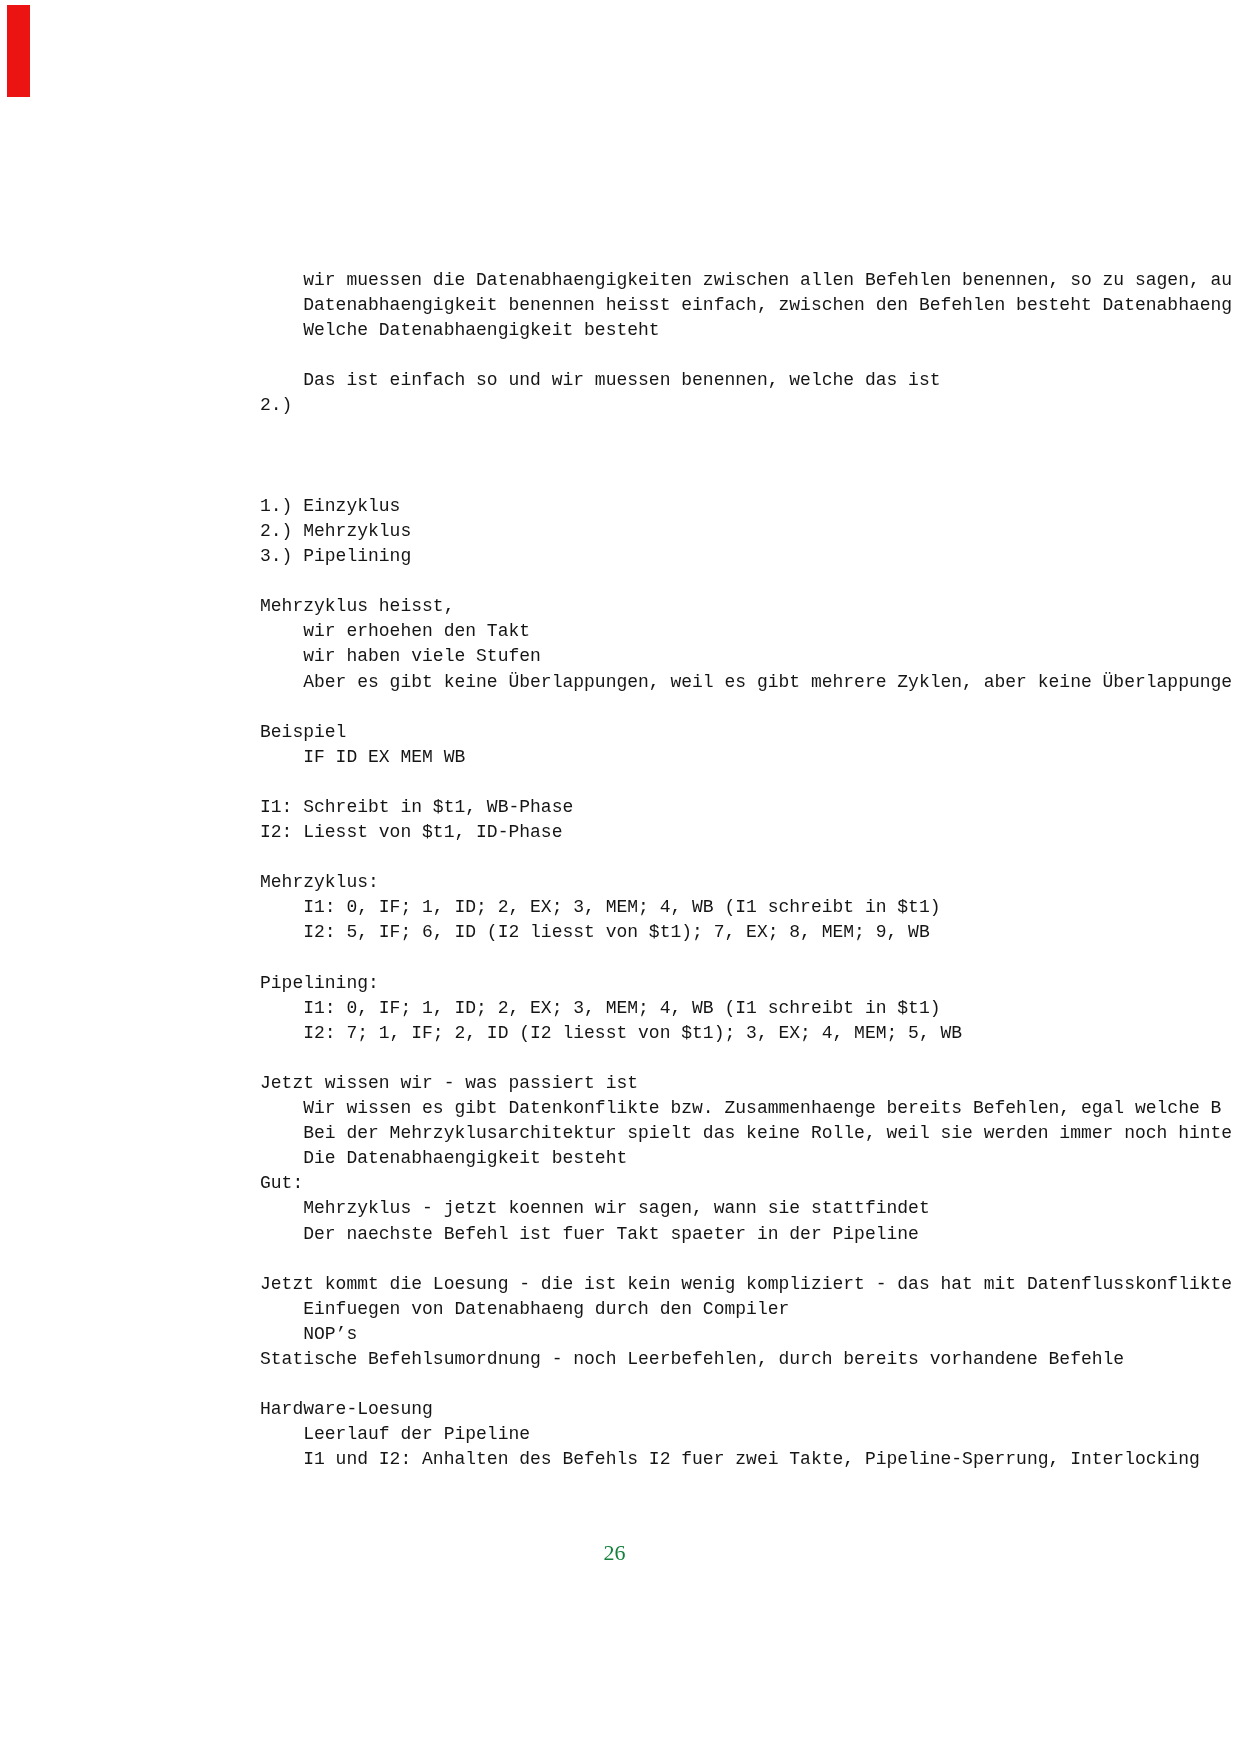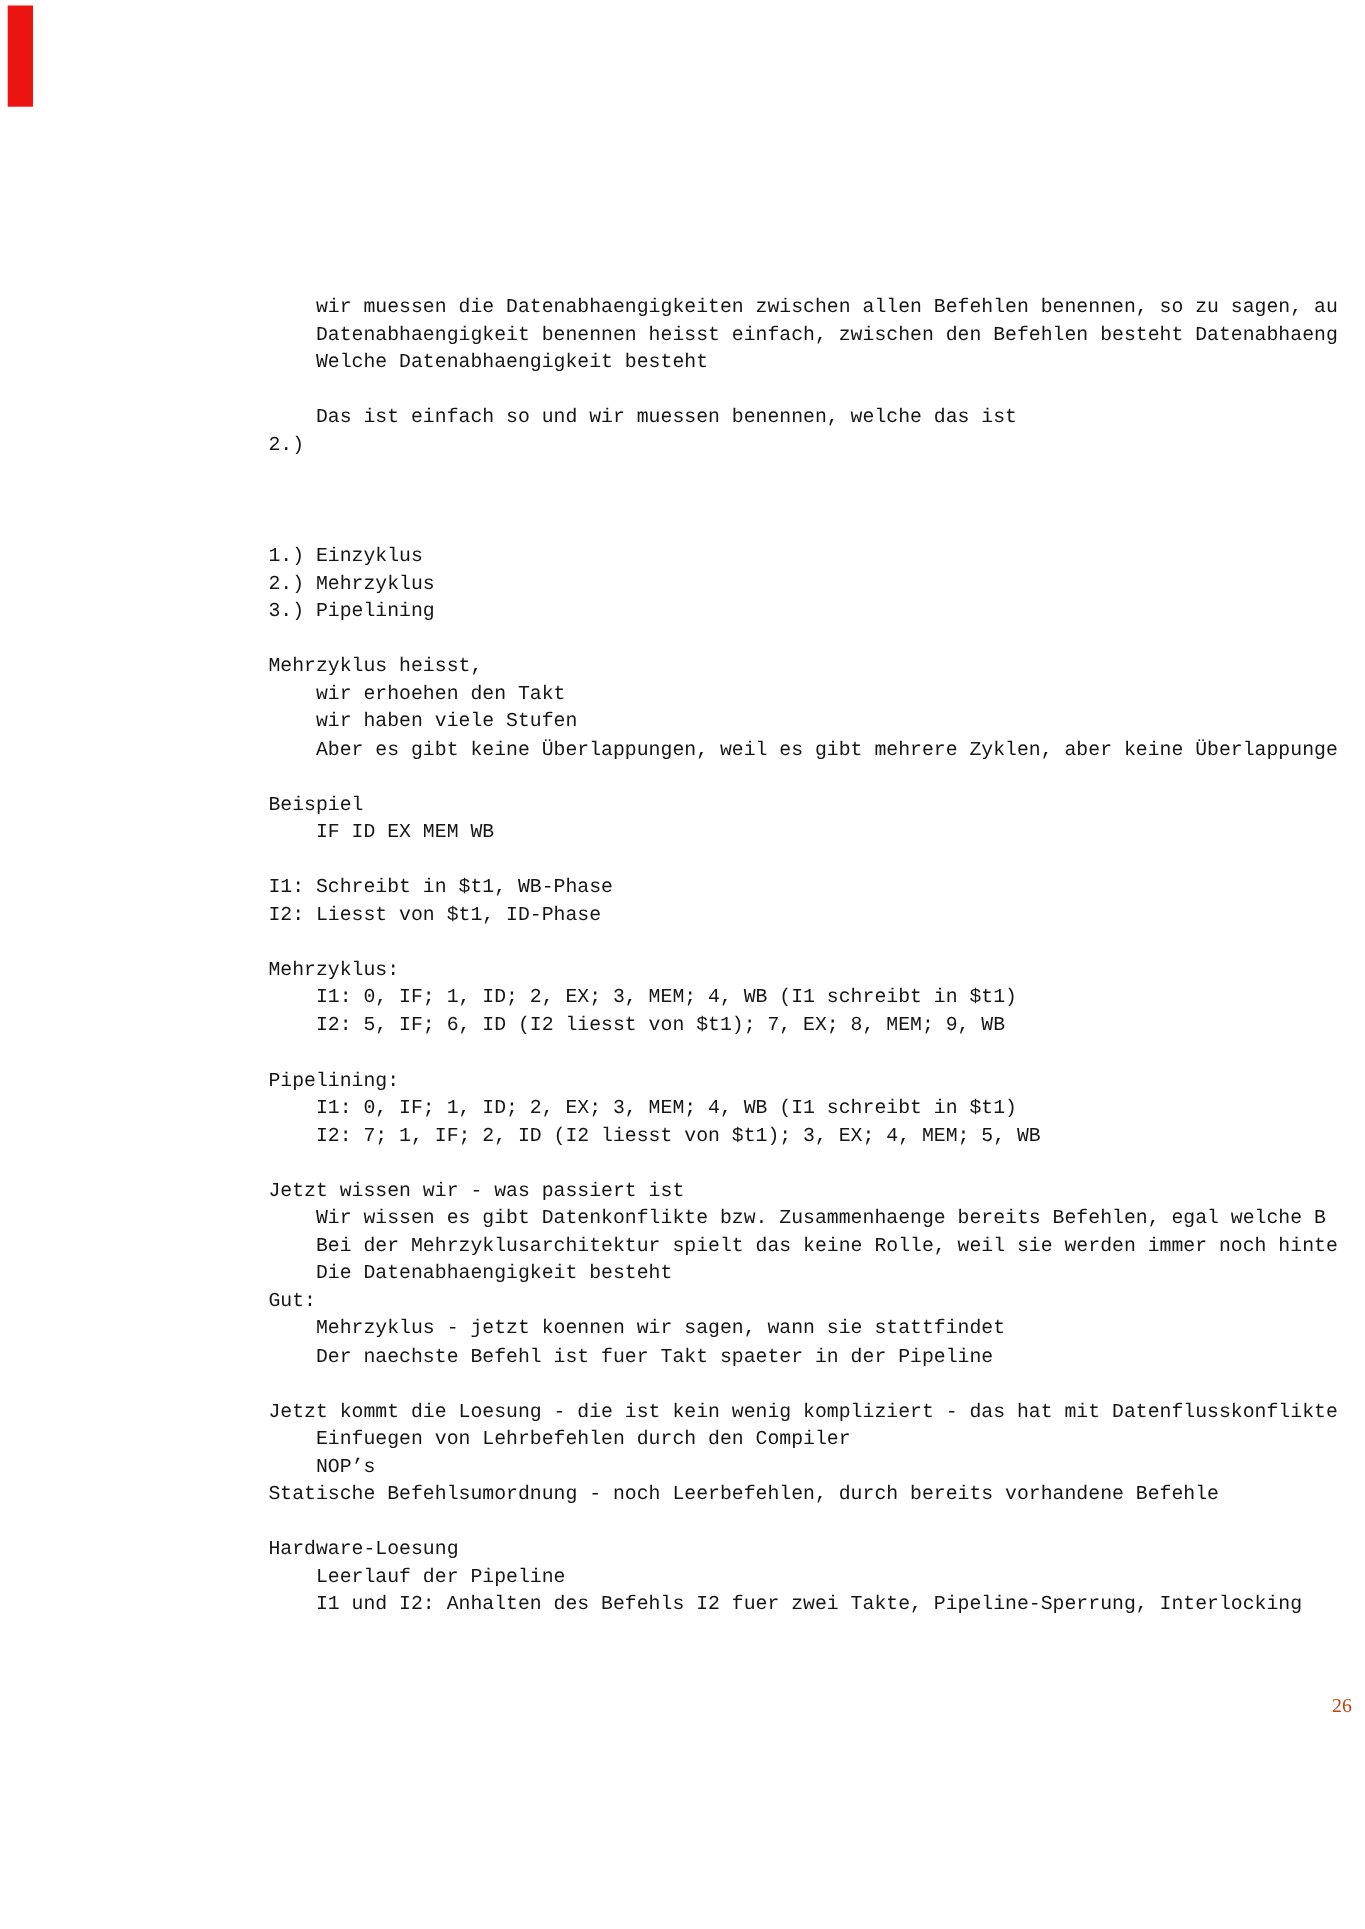--- a/index.html
+++ b/index.html
@@ -17,41 +17,41 @@
   }
   .marker-bar {
     position: absolute;
     left: 7px;
     top: 5px;
     width: 23px;
     height: 92px;
   }
   .doc-body {
     position: absolute;
-    left: 244px;
+    left: 260px;
     top: 268px;
     width: 981px;
     color: #151515;
     font-size: 18px;
     line-height: 25.1px;
   }
   .ln {
     height: 25.1px;
     white-space: pre;
     overflow: visible;
   }
   .page-number {
     position: absolute;
     left: 0;
     top: 1540px;
     width: 1229px;
-    text-align: right;
+    text-align: center;
     font-family: "Liberation Serif", "DejaVu Serif", serif;
-    font-size: 18px;
-    color: #c2410c;
+    font-size: 22px;
+    color: #15803d;
   }
 </style>
 </head>
 <body>
 
 <div class="page">
 
   <div class="marker-bar" style="background-color: rgb(236, 19, 19);"></div>
 
   <div class="doc-body">
@@ -89,21 +89,21 @@
     <div class="ln"></div>
     <div class="ln">Jetzt wissen wir - was passiert ist</div>
     <div class="ln">    Wir wissen es gibt Datenkonflikte bzw. Zusammenhaenge bereits Befehlen, egal welche B</div>
     <div class="ln">    Bei der Mehrzyklusarchitektur spielt das keine Rolle, weil sie werden immer noch hinte</div>
     <div class="ln">    Die Datenabhaengigkeit besteht</div>
     <div class="ln">Gut:</div>
     <div class="ln">    Mehrzyklus - jetzt koennen wir sagen, wann sie stattfindet</div>
     <div class="ln">    Der naechste Befehl ist fuer Takt spaeter in der Pipeline</div>
     <div class="ln"></div>
     <div class="ln">Jetzt kommt die Loesung - die ist kein wenig kompliziert - das hat mit Datenflusskonflikte</div>
-    <div class="ln">    Einfuegen von Lehrbefehlen durch den Compiler</div>
+    <div class="ln">    Einfuegen von Datenabhaeng durch den Compiler</div>
     <div class="ln">    NOP’s</div>
     <div class="ln">Statische Befehlsumordnung - noch Leerbefehlen, durch bereits vorhandene Befehle</div>
     <div class="ln"></div>
     <div class="ln">Hardware-Loesung</div>
     <div class="ln">    Leerlauf der Pipeline</div>
     <div class="ln">    I1 und I2: Anhalten des Befehls I2 fuer zwei Takte, Pipeline-Sperrung, Interlocking</div>
   </div>
 
   <div class="page-number">26</div>
 

